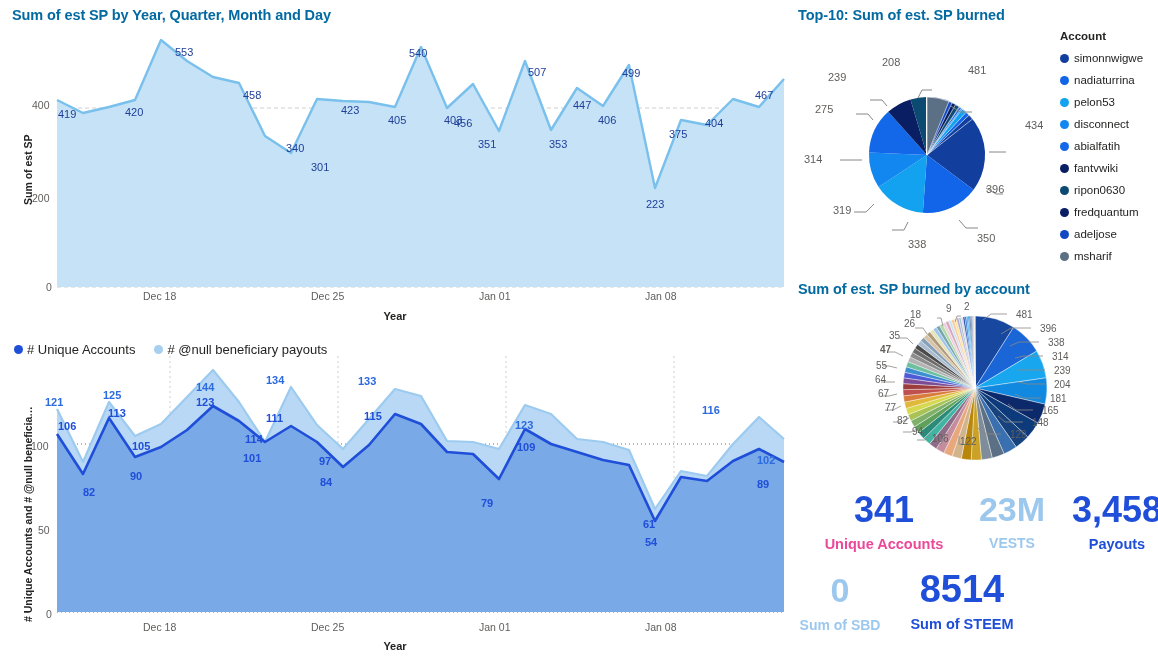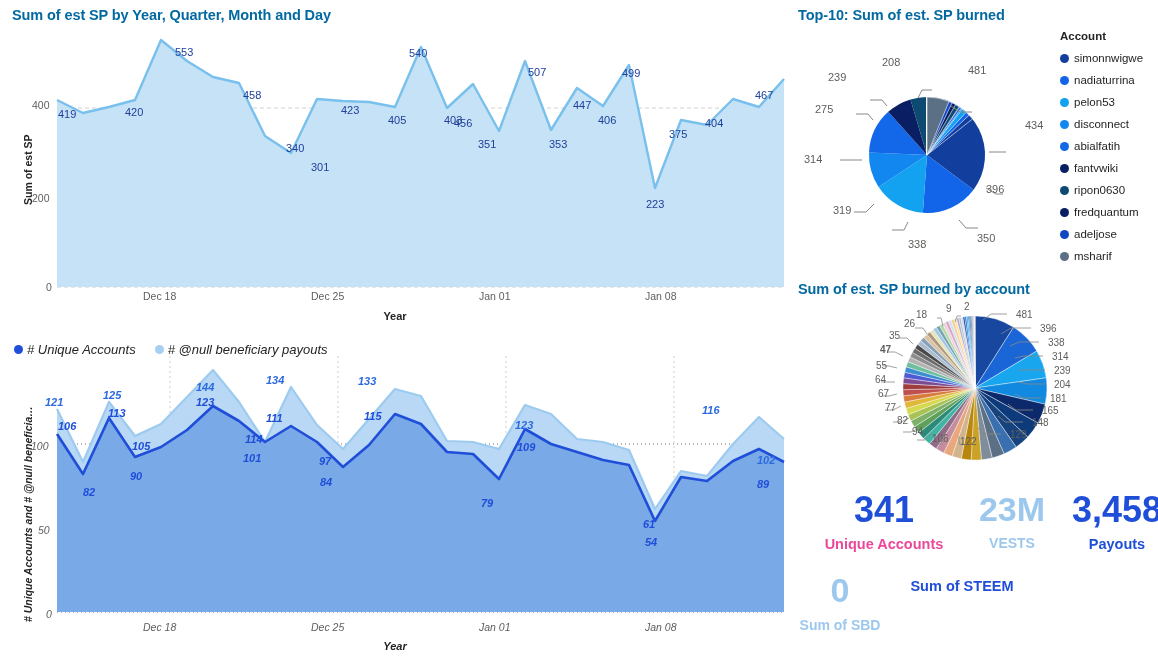--- a/index.html
+++ b/index.html
@@ -128,21 +128,21 @@
     <div class="dlabel" style="left:755px; top:89px;">467</div>
 
     <div class="tick-label" style="left:143px; top:290px;">Dec 18</div>
     <div class="tick-label" style="left:311px; top:290px;">Dec 25</div>
     <div class="tick-label" style="left:479px; top:290px;">Jan 01</div>
     <div class="tick-label" style="left:645px; top:290px;">Jan 08</div>
 
     <div class="axis-title" style="position:absolute; left:0; top:310px; width:790px;">Year</div>
   </div>
 
-  <div class="panel" style="left:0px; top:330px; width:790px; height:326px;font-style:italic;">
+  <div class="panel" style="left:0px; top:330px; width:790px; height:326px;">
 
     <div class="legend-row" style="left:14px; top:12px;">
       <div class="legend-item">
         <span class="legend-dot" style="background:#1f4ed8;"></span>
         <span class="legend-text"># Unique Accounts</span>
       </div>
       <div class="legend-item">
         <span class="legend-dot" style="background:#a6cff0;"></span>
         <span class="legend-text"># @null beneficiary payouts</span>
       </div>
@@ -425,21 +425,21 @@
     <div class="callout-label small" style="left:142px; top:155px;">106</div>
     <div class="callout-label small" style="left:122px; top:148px;">94</div>
     <div class="callout-label small" style="left:107px; top:137px;">82</div>
     <div class="callout-label small" style="left:95px;  top:124px;">77</div>
     <div class="callout-label small" style="left:88px;  top:110px;">67</div>
     <div class="callout-label small" style="left:85px;  top:96px;">64</div>
     <div class="callout-label small" style="left:86px;  top:82px;">55</div>
     <div class="callout-label small" style="left:90px;  top:66px;font-weight:bold;">47</div>
     <div class="callout-label small" style="left:99px;  top:52px;">35</div>
     <div class="callout-label small" style="left:114px; top:40px;">26</div>
-    <div class="callout-label small" style="left:126px; top:31px;">18</div>
+    <div class="callout-label small" style="left:120px; top:31px;">18</div>
     <div class="callout-label small" style="left:156px; top:25px;">9</div>
     <div class="callout-label small" style="left:174px; top:23px;">2</div>
   </div>
 
   <div class="panel" style="left:790px; top:470px; width:368px; height:186px;">
 
     <div class="kpi" style="left:18px; top:22px; width:152px;">
       <div class="kpi-value" style="font-size:36px; color:#1f4ed8;">341</div>
       <div class="kpi-label" style="font-size:14.5px; color:#ec4899; margin-top:8px;">Unique Accounts</div>
     </div>
@@ -453,18 +453,19 @@
       <div class="kpi-value" style="font-size:36px; color:#1f4ed8;">3,458</div>
       <div class="kpi-label" style="font-size:14.5px; color:#1f4ed8; margin-top:8px;">Payouts</div>
     </div>
 
     <div class="kpi" style="left:0px; top:103px; width:100px;">
       <div class="kpi-value" style="font-size:34px; color:#9dc8ee;">0</div>
       <div class="kpi-label" style="font-size:14px; color:#9dc8ee; margin-top:10px;">Sum of SBD</div>
     </div>
 
     <div class="kpi" style="left:98px; top:100px; width:148px;">
+      <div class="kpi-value" style="font-size:38px; color:#1f4ed8;">8514</div>
       <div class="kpi-label" style="font-size:14.5px; color:#1f4ed8; margin-top:8px;">Sum of STEEM</div>
     </div>
 
   </div>
 
 </div>
 
 </body></html>

